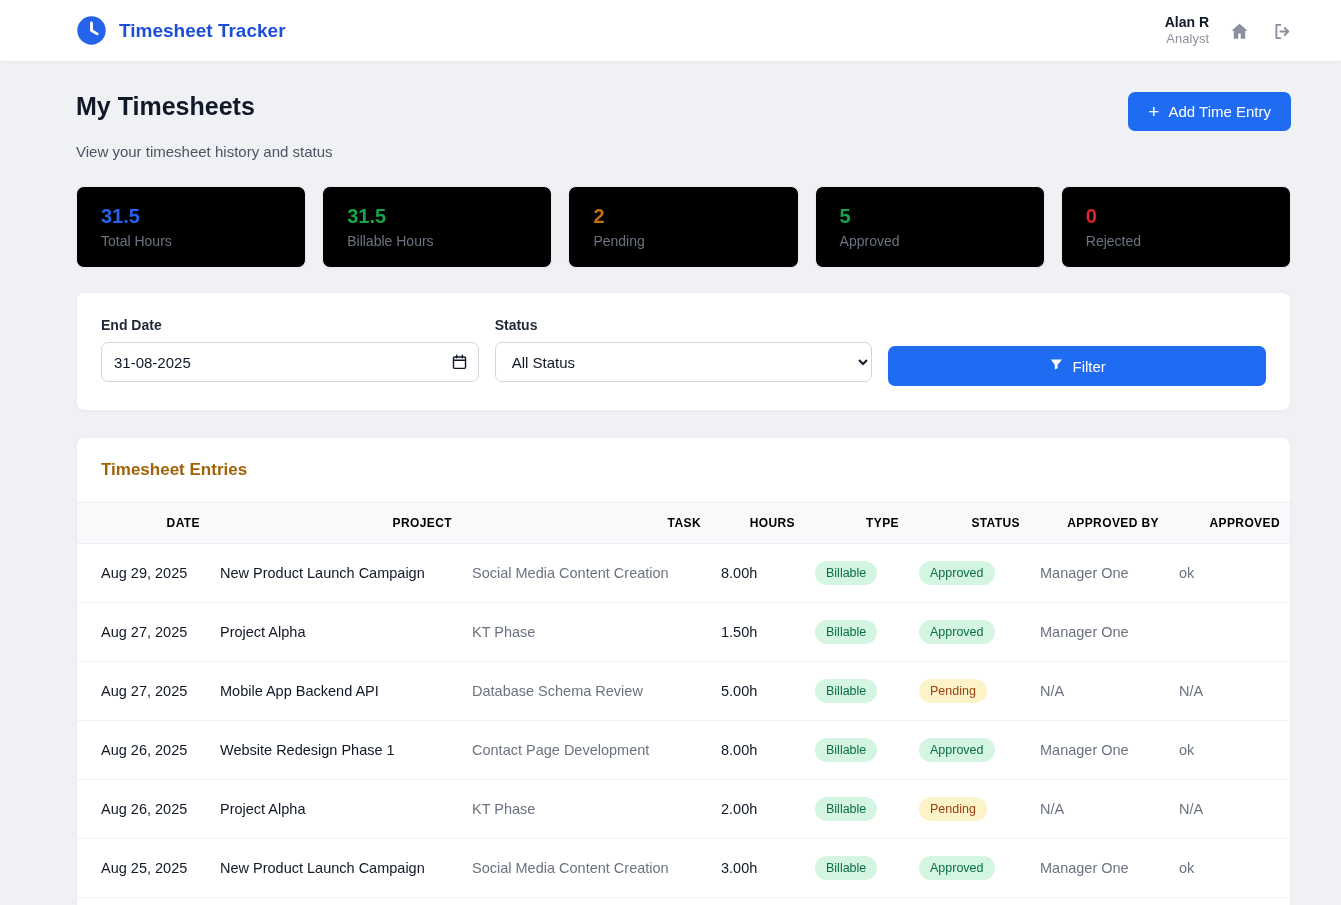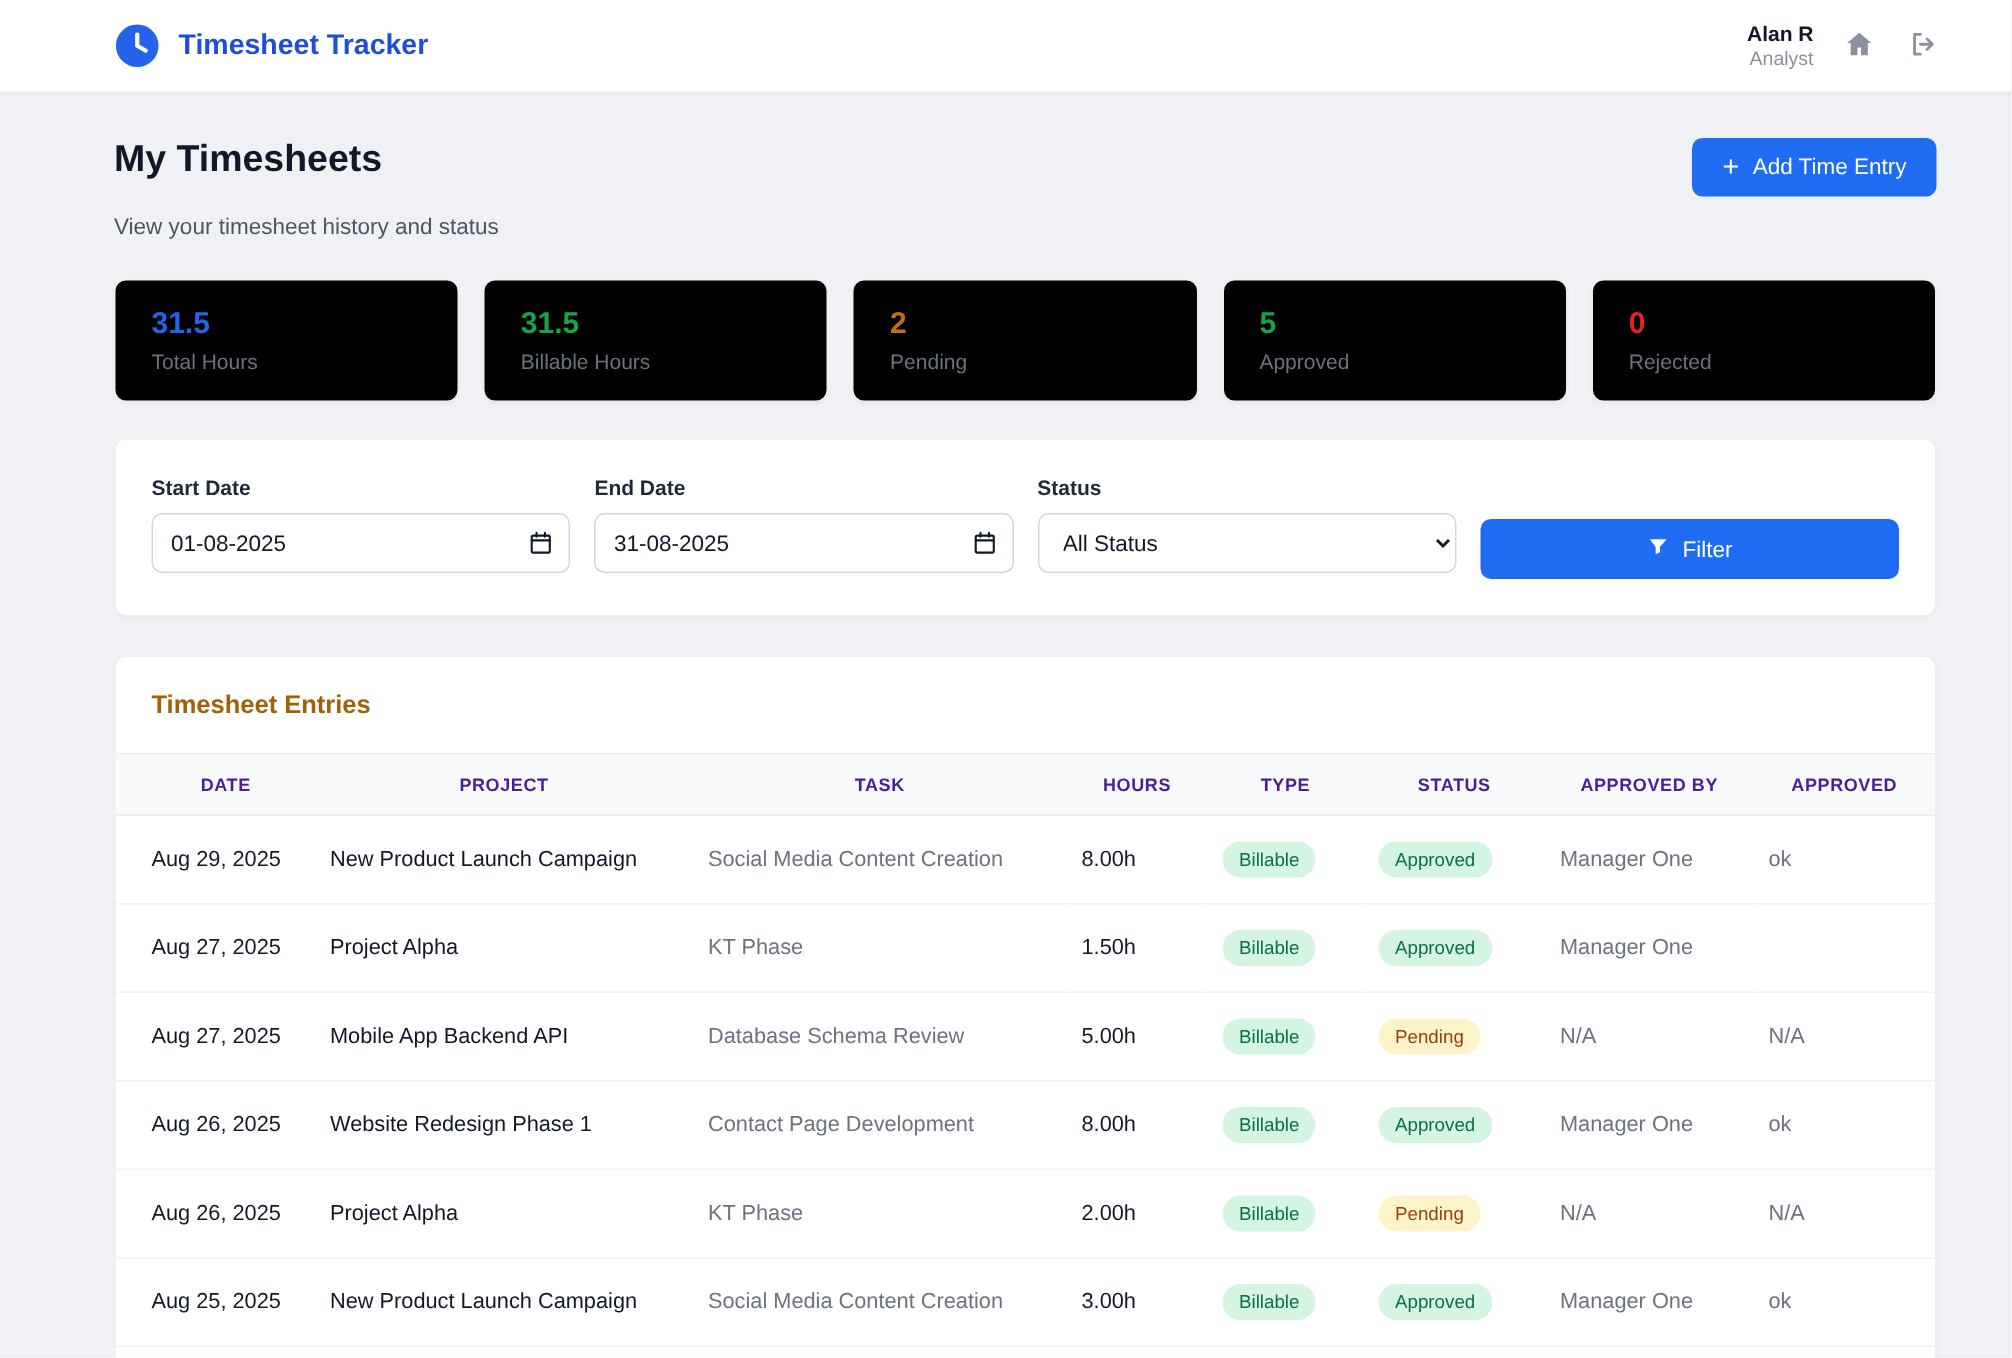--- a/index.html
+++ b/index.html
@@ -17,21 +17,21 @@
     display: flex;
     align-items: center;
     justify-content: space-between;
     padding: 0 46px 0 76px;
     border-bottom: 1px solid #e7e9ec;
     box-shadow: 0 1px 2px rgba(0,0,0,0.04);
   }
   .brand { display: flex; align-items: center; gap: 12px; }
   .brand svg { display: block; }
   .brand-title { font-size: 19px; font-weight: 700; color: #1d4ed8; }
-  .topbar-right { display: flex; align-items: center; gap: 18px; }
+  .topbar-right { display: flex; align-items: flex-end; gap: 18px; }
   .user-block { text-align: right; line-height: 1.25; }
   .user-name { font-size: 14px; font-weight: 700; color: #111827; }
   .user-role { font-size: 13px; color: #8a919c; }
   .icon-btn { background: none; border: none; cursor: pointer; padding: 2px; display: flex; align-items: center; }
 
   
   .container { padding: 30px 50px 14px 76px; }
 
   .page-head { display: flex; justify-content: space-between; align-items: flex-start; margin-bottom: 26px; }
   .page-title { font-size: 25px; font-weight: 700; color: #111827; margin-bottom: 22px; }
@@ -124,23 +124,23 @@
     box-shadow: 0 1px 2px rgba(0,0,0,0.03);
   }
   .table-title { font-size: 17px; font-weight: 700; color: #a16207; padding: 22px 24px; }
   table { width: 100%; border-collapse: collapse; }
   thead th {
     background: #f8f9fb;
     border-top: 1px solid #eceef1;
     border-bottom: 1px solid #eceef1;
     font-size: 12px;
     font-weight: 700;
-    color: #4c1d95;
+    color: #000000;
     letter-spacing: 0.4px;
-    text-align: center;
+    text-align: right;
     padding: 13px 10px;
     white-space: nowrap;
   }
   thead th:first-child, tbody td:first-child { padding-left: 24px; }
   tbody td {
     padding: 17px 10px;
     font-size: 14.5px;
     border-bottom: 1px solid #f1f2f4;
     white-space: nowrap;
   }
@@ -228,32 +228,20 @@
       <div class="stat-label">Approved</div>
     </div>
     <div class="stat-card">
       <div class="stat-value c-red">0</div>
       <div class="stat-label">Rejected</div>
     </div>
   </div>
 
   <div class="filter-card">
     <div class="filter-field">
-      <label class="filter-label">Start Date</label>
-      <div class="input-wrap">
-        <input class="text-input" type="text" value="01-08-2025" style="">
-        <span class="cal-icon">
-          <svg width="17" height="17" viewBox="0 0 24 24" fill="none" stroke="#111827" stroke-width="2">
-            <rect x="3.5" y="5" width="17" height="16" rx="1.5"></rect>
-            <path d="M8 2.5V6M16 2.5V6M3.5 9.5h17" stroke-linecap="round"></path>
-          </svg>
-        </span>
-      </div>
-    </div>
-    <div class="filter-field">
       <label class="filter-label">End Date</label>
       <div class="input-wrap">
         <input class="text-input" type="text" value="31-08-2025" style="">
         <span class="cal-icon">
           <svg width="17" height="17" viewBox="0 0 24 24" fill="none" stroke="#111827" stroke-width="2">
             <rect x="3.5" y="5" width="17" height="16" rx="1.5"></rect>
             <path d="M8 2.5V6M16 2.5V6M3.5 9.5h17" stroke-linecap="round"></path>
           </svg>
         </span>
       </div>

